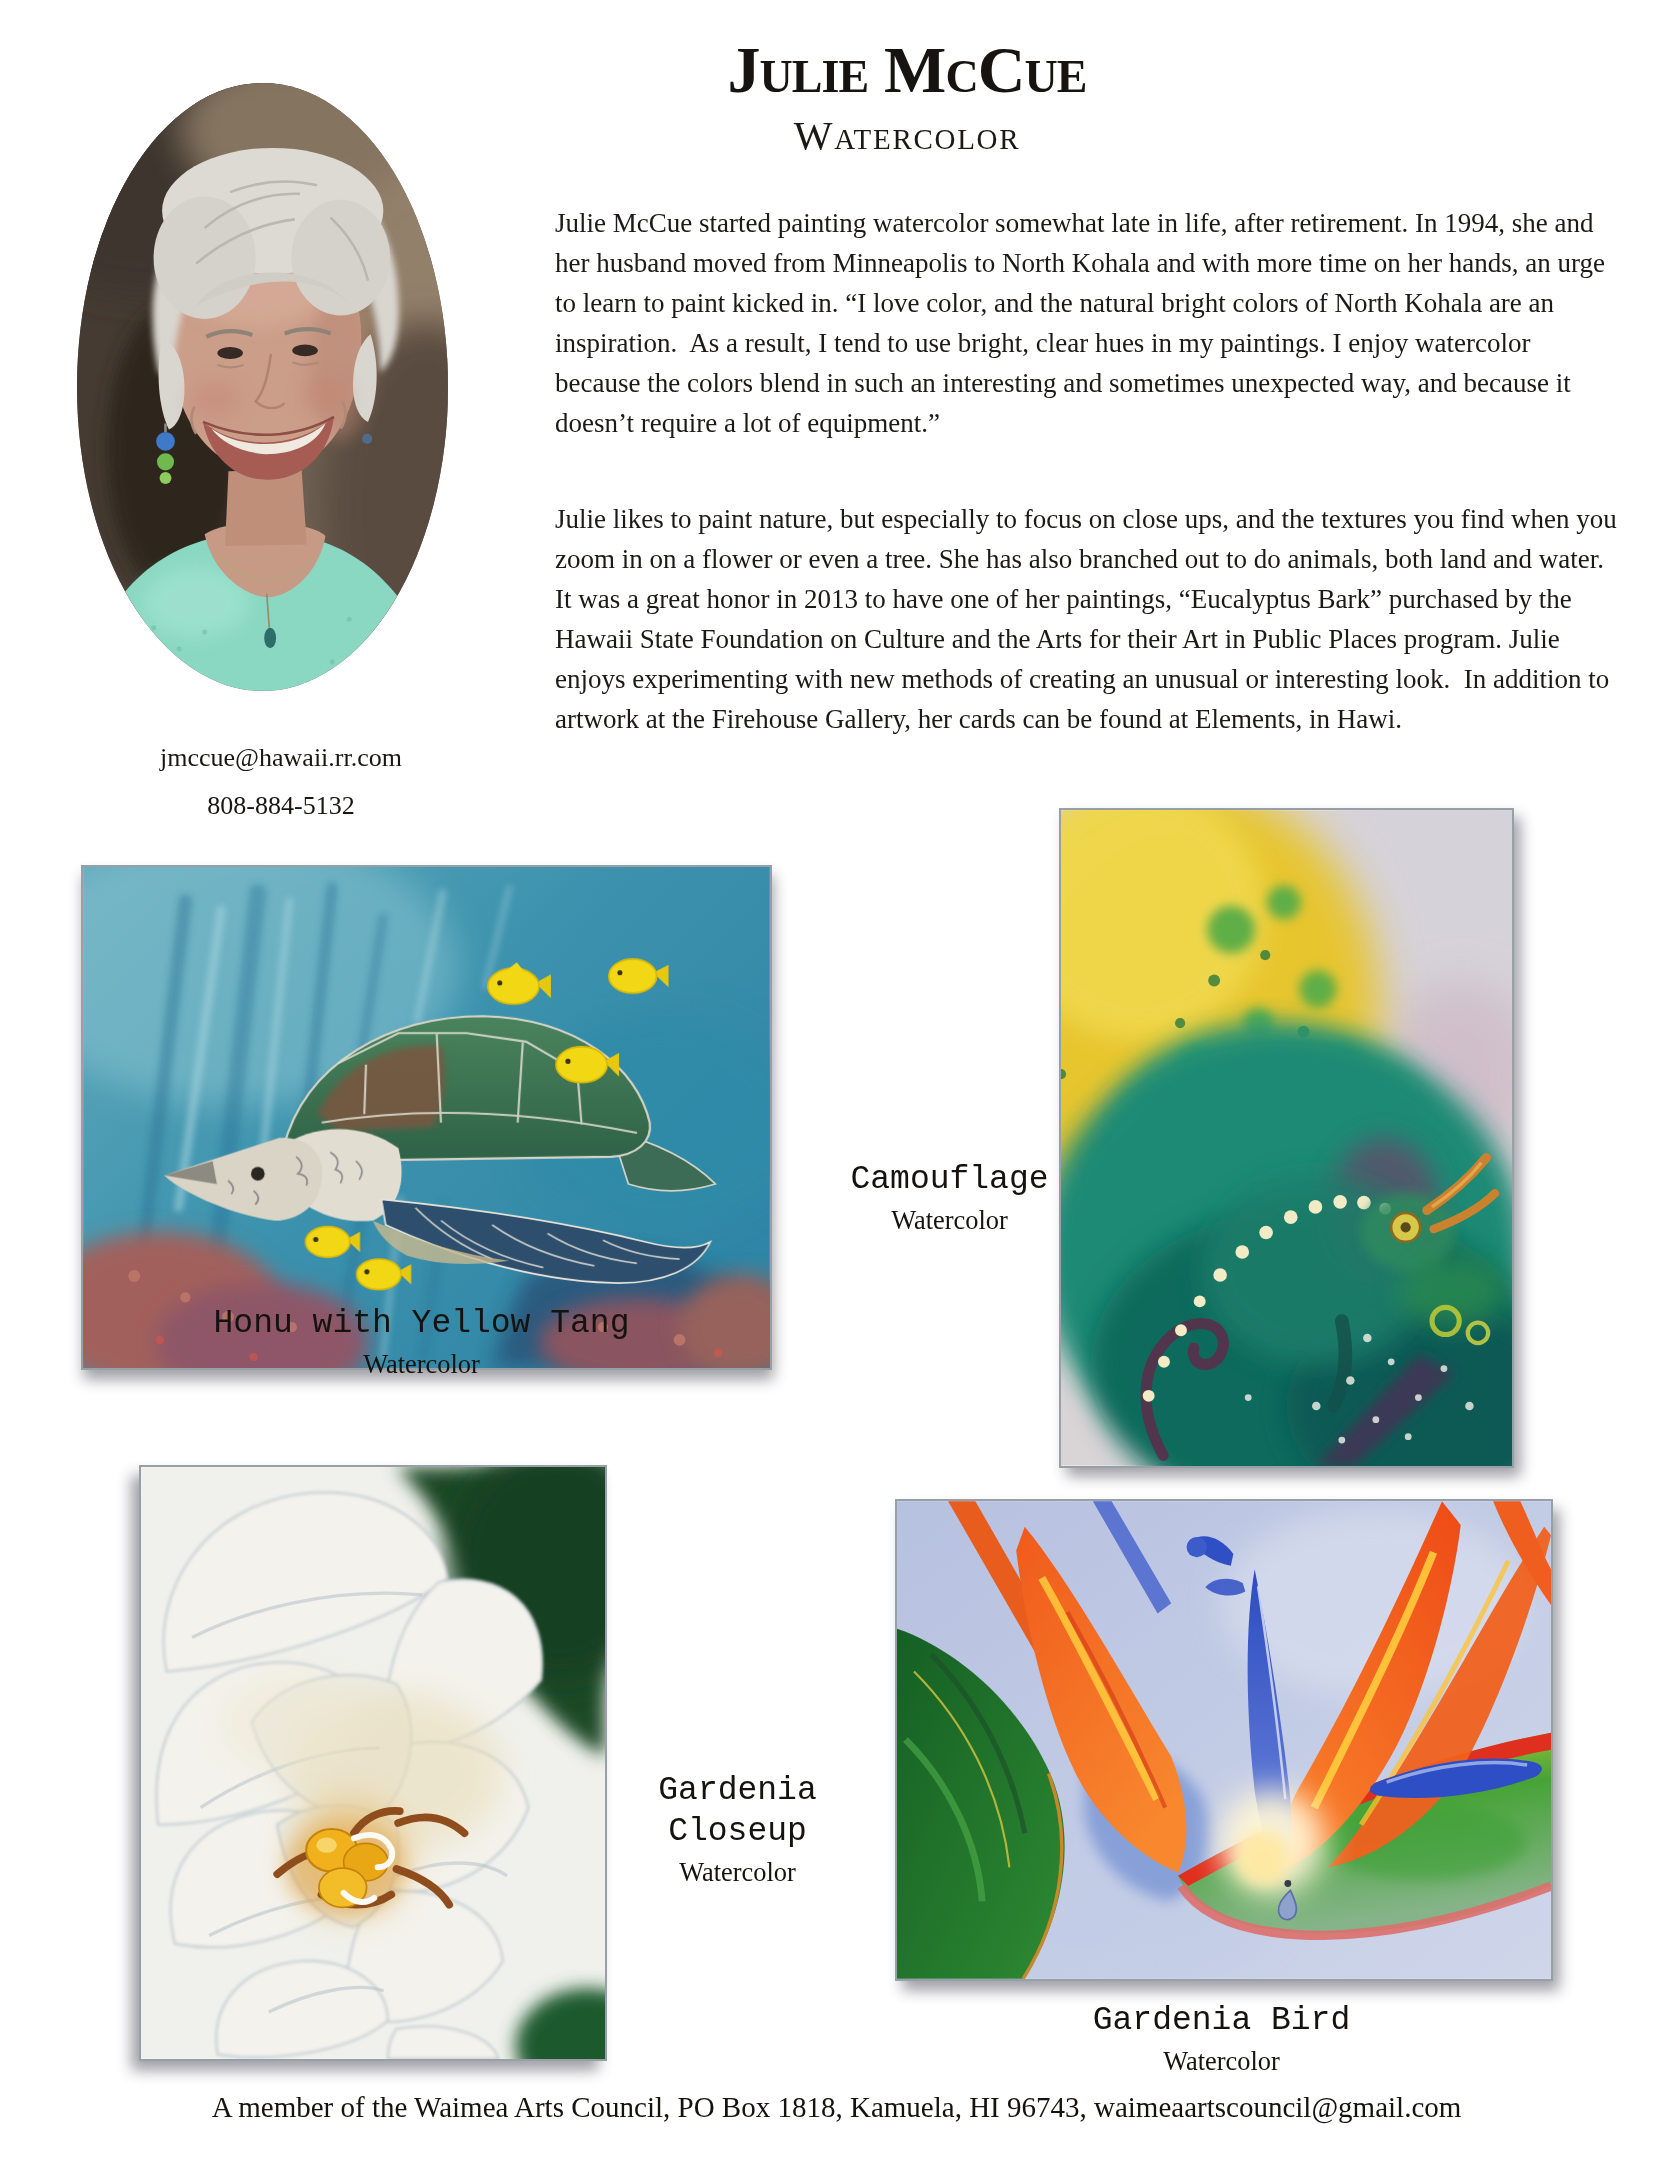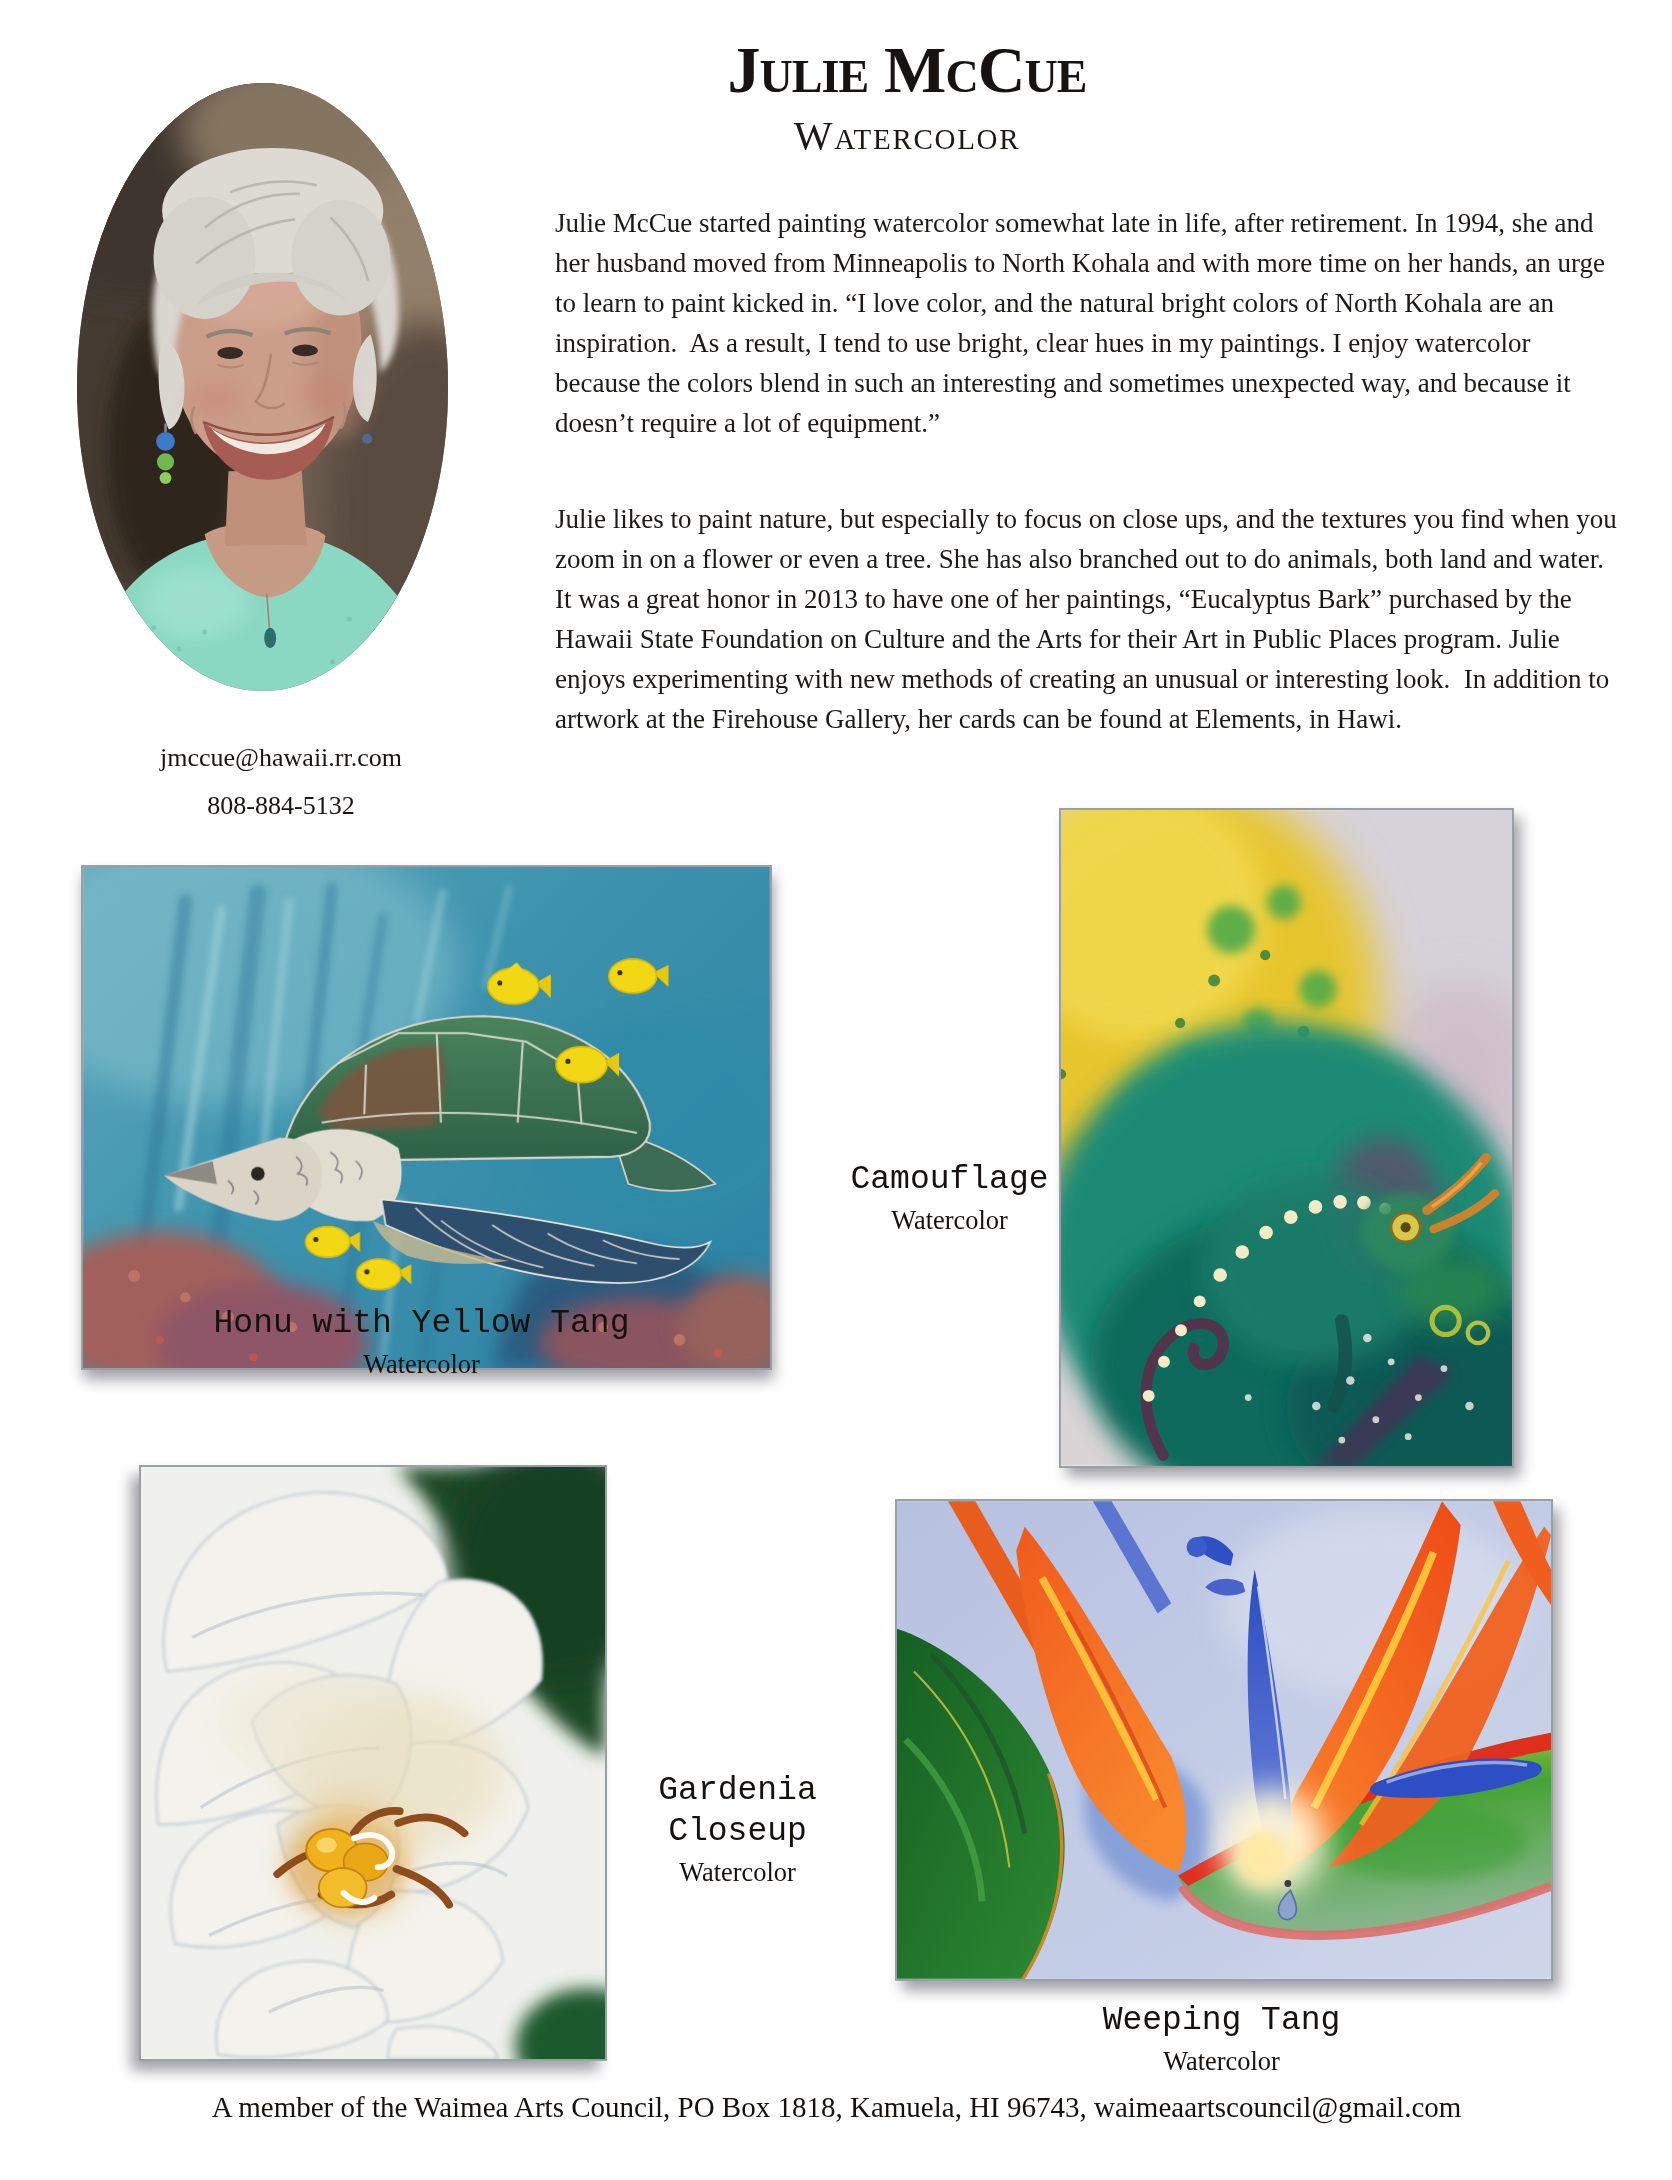--- a/index.html
+++ b/index.html
@@ -506,20 +506,20 @@
 
       <circle cx="440" cy="400" r="62" fill="#fff6d8" opacity=".95" filter="url(#wb18)"></circle>
       <circle cx="430" cy="420" r="32" fill="#ffe9a0" opacity=".9" filter="url(#wb8)"></circle>
       <g>
         <circle cx="459" cy="449" r="4" fill="#3a3a4a"></circle>
         <path d="M 462,457 C 468,470 472,480 466,488 C 460,494 450,492 448,482 C 447,472 454,464 462,457 Z" fill="#8fa2cc" stroke="#5c6fa8" stroke-width="2"></path>
       </g>
     </svg>
   </div>
   <div class="caption" id="cap-weep">
-    <div class="cap-title">Weeping Tang</div>
+    <div class="cap-title">Gardenia Bird</div>
     <div class="cap-medium">Watercolor</div>
   </div>
 
   <div class="footer">A member of the Waimea Arts Council, PO Box 1818, Kamuela, HI 96743, waimeaartscouncil@gmail.com</div>
 
 </div>
 
 
 </body></html>

